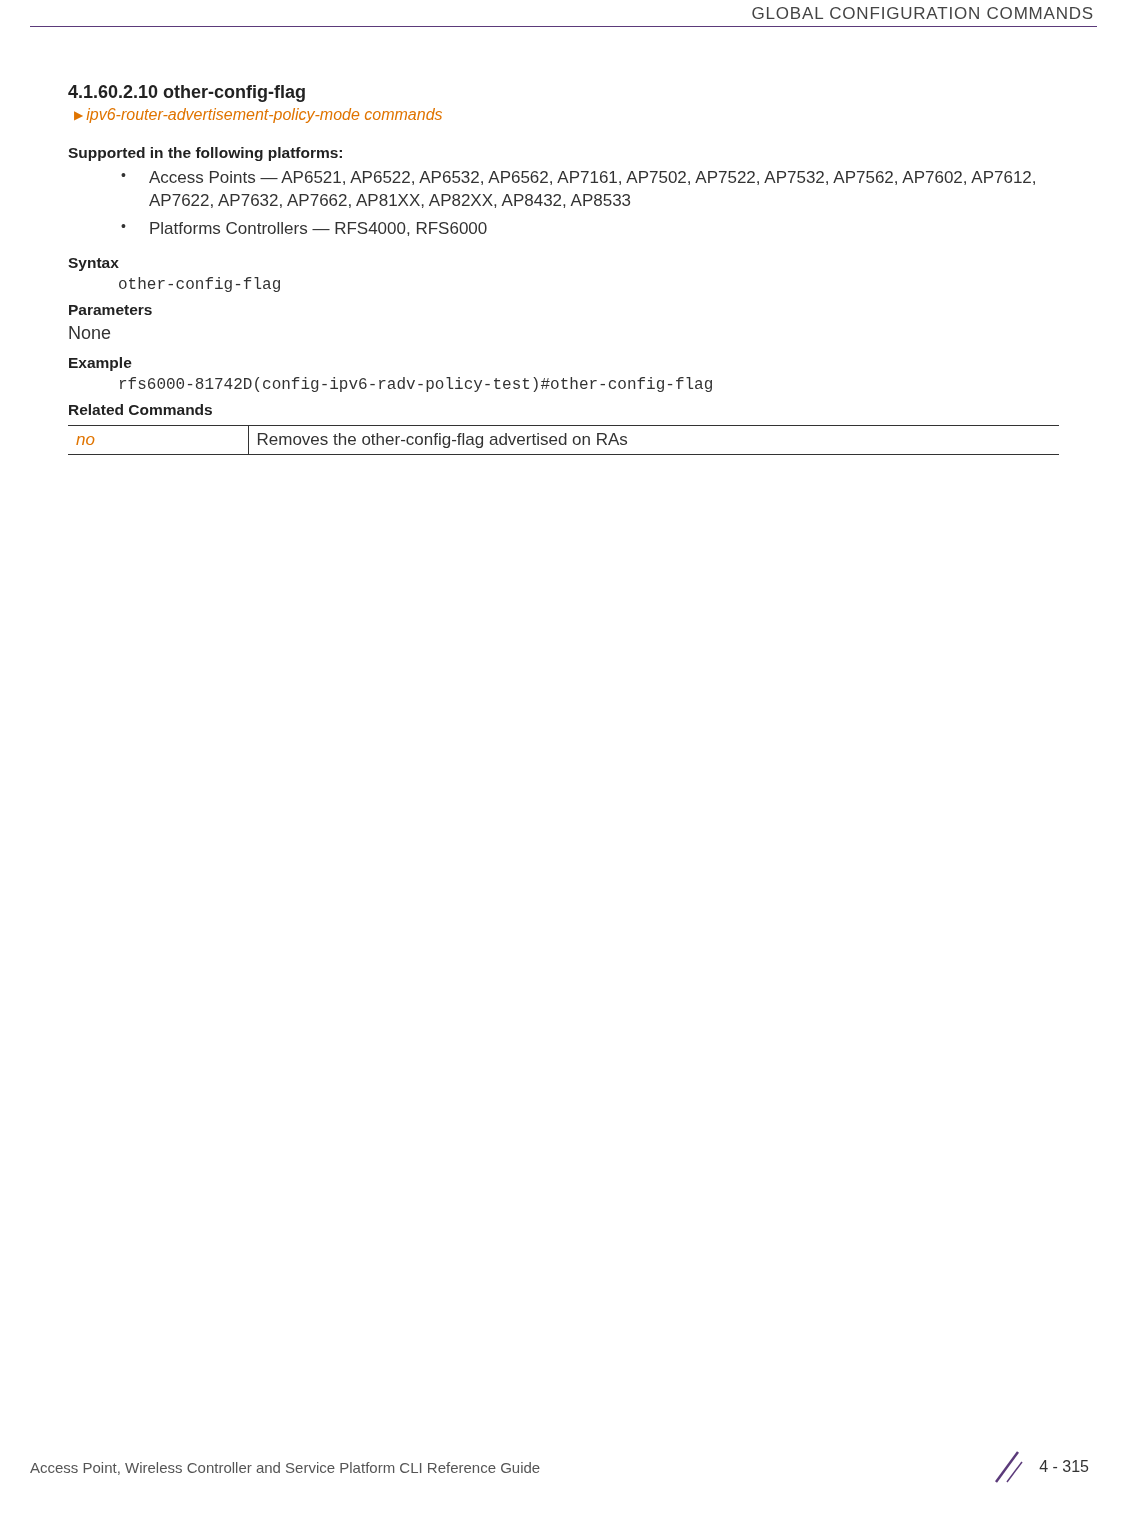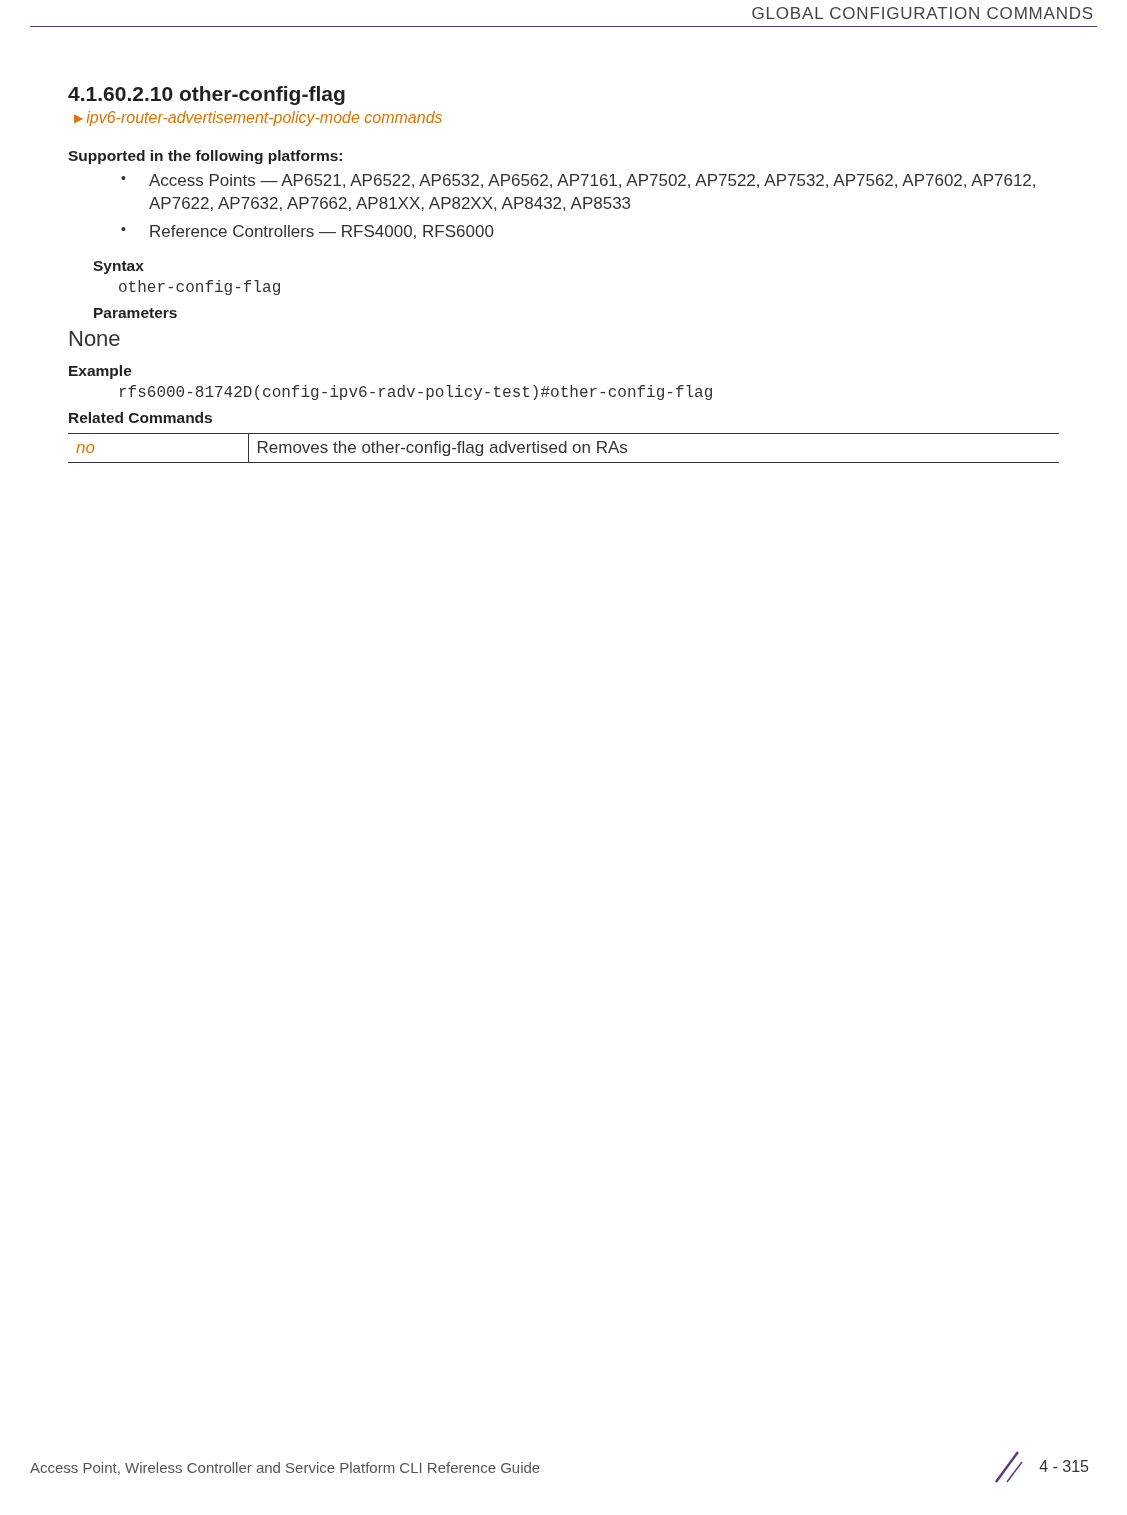--- a/index.html
+++ b/index.html
@@ -32,21 +32,21 @@
       font-weight: 300;
     }
     .content {
       position: absolute;
       top: 82px;
       left: 68px;
       right: 68px;
     }
     .section-number {
       font-weight: 700;
-      font-size: 21px;
+      font-size: 18px;
       color: #222;
       margin-bottom: 3px;
     }
     .breadcrumb {
       color: #e07400;
       font-style: italic;
       font-size: 16px;
       margin-left: 6px;
       margin-bottom: 20px;
       display: flex;
@@ -94,21 +94,21 @@
     }
     .mono {
       font-family: "Courier New", monospace;
       font-size: 16px;
       color: #333;
       margin-left: 50px;
       margin-bottom: 7px;
       margin-top: 3px;
     }
     .parameters-val {
-      font-size: 22px;
+      font-size: 18px;
       color: #333;
       margin-top: 0;
       margin-bottom: 10px;
       font-weight: 300;
     }
     .related-table {
       width: 100%;
       border-collapse: collapse;
       margin-top: 6px;
     }
@@ -123,21 +123,20 @@
       border-right: 1px solid #333;
       width: 180px;
       font-style: italic;
       color: #e07400;
     }
     .related-table td:last-child {
       font-weight: 300;
     }
     .section-gap {
       margin-top: 7px;
-      margin-left: 25px;
     }
     .footer {
       position: absolute;
       bottom: 30px;
       left: 30px;
       right: 38px;
       display: flex;
       align-items: center;
       justify-content: space-between;
     }
@@ -172,21 +171,21 @@
 
   <div class="breadcrumb">
     <span class="arrow-icon">▶</span>
     <span>ipv6-router-advertisement-policy-mode commands</span>
   </div>
 
 
   <div class="sub-heading">Supported in the following platforms:</div>
   <ul class="platforms-list">
     <li>Access Points — AP6521, AP6522, AP6532, AP6562, AP7161, AP7502, AP7522, AP7532, AP7562, AP7602, AP7612, AP7622, AP7632, AP7662, AP81XX, AP82XX, AP8432, AP8533</li>
-    <li>Reference Controllers — RFS4000, RFS6000</li>
+    <li>Platforms Controllers — RFS4000, RFS6000</li>
   </ul>
 
   <div class="sub-heading section-gap">Syntax</div>
   <div class="mono">other-config-flag</div>
 
   <div class="sub-heading section-gap">Parameters</div>
   <div class="parameters-val">None</div>
 
   <div class="sub-heading">Example</div>
   <div class="mono">rfs6000-81742D(config-ipv6-radv-policy-test)#other-config-flag</div>

